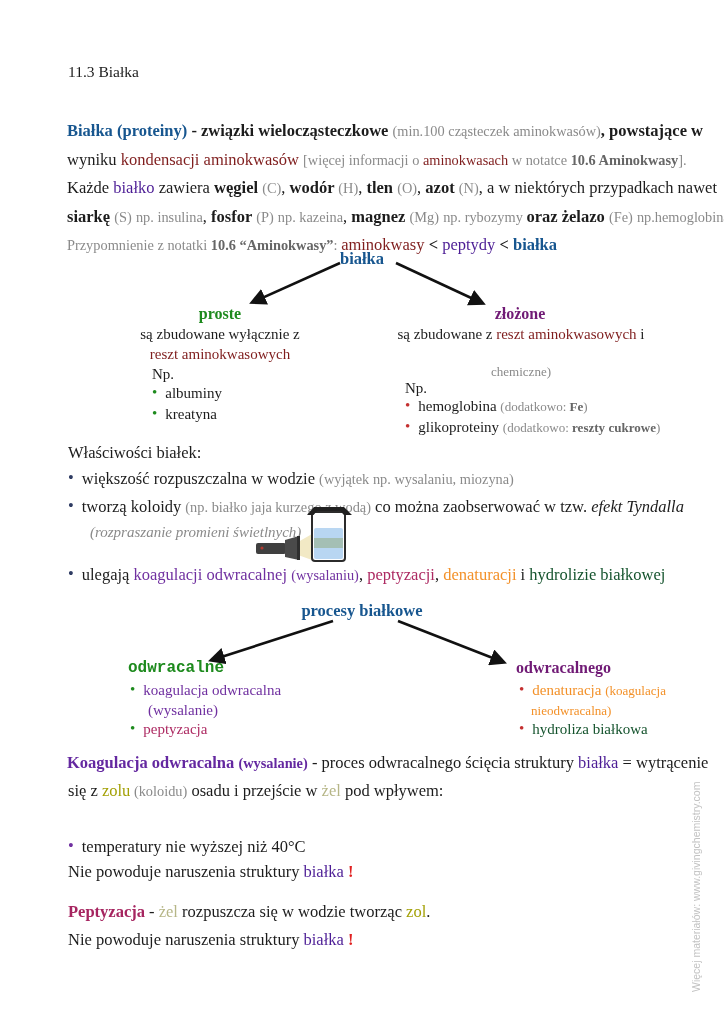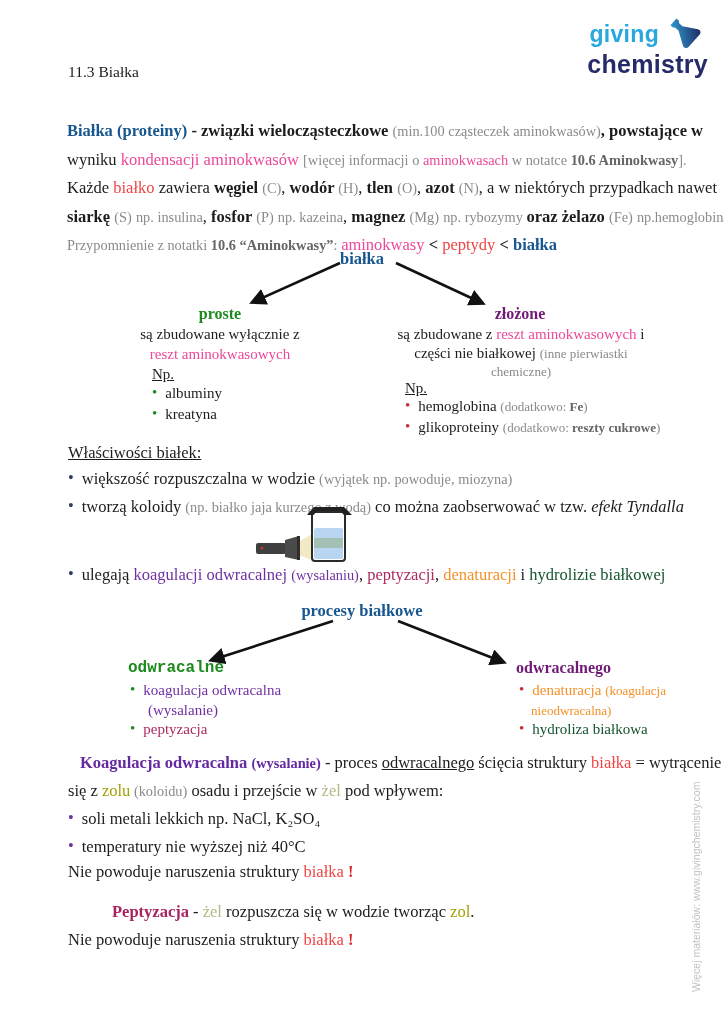--- a/index.html
+++ b/index.html
@@ -7,26 +7,26 @@
     position:relative;width:724px;height:1024px;margin:0 auto;background:#ffffff;
     font-family:"Liberation Serif",serif;color:#1c1c1c;overflow:hidden;
     outline:1px solid #e0e0e0;
   }
   .abs{position:absolute;white-space:nowrap;}
   .ctr{text-align:center;}
   
   .sm{font-size:0.87em;}
   .b{font-weight:700;}
   .i{font-style:italic;}
-  .u{text-decoration:underline;}
+  .u{}
   .g{color:#8a8a8a;}
   .gb{color:#666666;font-weight:700;}
   .navy{color:#17568f;font-weight:700;}
-  .lblue{color:#ef4444;}
-  .teal{color:#ec4899;}
+  .lblue{color:#4c1d95;}
+  .teal{color:#7f1d1d;}
   .green{color:#1d8a1d;font-weight:700;}
   .redb{color:#701a75;font-weight:700;}
   .purple{color:#7030a0;}
   .purpleb{color:#6428a0;font-weight:700;}
   .mag{color:#ad2a62;}
   .magb{color:#a62560;font-weight:700;}
   .orange{color:#f39129;}
   .royal{color:#14532d;}
   .olive{color:#a3a005;}
   .polive{color:#b6b687;}
@@ -51,37 +51,20 @@
   .sidebar-note{
     position:absolute;left:690px;top:992px;transform:rotate(-90deg);transform-origin:0 0;
     font-family:"Liberation Sans",sans-serif;font-size:10.5px;color:#c2c2c2;white-space:nowrap;
   }
 </style>
 </head>
 <body>
 
 <div class="page">
 
-  <div class="logo">
-    <div class="logo-row1">
-      <span class="logo-giving">giving</span>
-      <svg width="46" height="38" viewBox="0 0 46 38" style="margin-left:3px;">
-        <defs>
-          <linearGradient id="flaskgrad" x1="0" y1="0" x2="1" y2="1">
-            <stop offset="0" stop-color="#35b0e5"></stop>
-            <stop offset="1" stop-color="#1d2560"></stop>
-          </linearGradient>
-        </defs>
-        <g transform="rotate(-48 23 19)">
-          <path fill="url(#flaskgrad)" d="M19 3 h9 v3 l-1.7 2.2 v4.3 l8.2 13.5 a3.2 3.2 0 0 1 -2.8 4.9 H15 a3.2 3.2 0 0 1 -2.8 -4.9 L20.5 12.5 V8.2 L19 6 Z"></path>
-        </g>
-      </svg>
-    </div>
-    <div class="logo-chem">chemistry</div>
-  </div>
 
   <div class="abs body-line" style="left:68px;top:63px;font-size:15.5px;">11.3 Białka</div>
 
   <div class="intro">
     <div><span class="navy">Białka (proteiny)</span><span class="b"> - </span><span class="b">związki wielocząsteczkowe </span><span class="g sm">(min.100 cząsteczek aminokwasów)</span><span class="b">, powstające w</span></div>
     <div><span>wyniku </span><span class="teal">kondensacji aminokwasów</span><span> </span><span class="g sm">[więcej informacji o </span><span class="teal sm">aminokwasach</span><span class="g sm"> w notatce </span><span class="gb sm">10.6 Aminokwasy</span><span class="g sm">].</span></div>
     <div><span>Każde </span><span class="lblue">białko</span><span> zawiera </span><span class="b">węgiel </span><span class="g sm">(C)</span><span>, </span><span class="b">wodór </span><span class="g sm">(H)</span><span>, </span><span class="b">tlen </span><span class="g sm">(O)</span><span>, </span><span class="b">azot </span><span class="g sm">(N)</span><span>, a w niektórych przypadkach nawet</span></div>
     <div><span class="b">siarkę </span><span class="g sm">(S)</span><span> </span><span class="g sm">np. insulina</span><span>, </span><span class="b">fosfor </span><span class="g sm">(P)</span><span> </span><span class="g sm">np. kazeina</span><span>, </span><span class="b">magnez </span><span class="g sm">(Mg)</span><span> </span><span class="g sm">np. rybozymy </span><span class="b">oraz żelazo </span><span class="g sm">(Fe)</span><span> </span><span class="g sm">np.hemoglobina .</span></div>
     <div><span class="g sm">Przypomnienie z notatki </span><span class="gb sm">10.6 “Aminokwasy”</span><span class="g sm">: </span><span class="teal">aminokwasy</span><span class="b"> &lt; </span><span class="lblue">peptydy</span><span class="b"> &lt; </span><span class="navy">białka</span></div>
   </div>
@@ -100,30 +83,30 @@
 
     <div class="abs ctr green dg-title" style="left:148px;top:59px;width:144px;">proste</div>
     <div class="abs ctr dg-line" style="left:128px;top:80px;width:184px;"><span>są zbudowane wyłącznie z</span></div>
     <div class="abs ctr dg-line" style="left:128px;top:100px;width:184px;"><span class="teal">reszt aminokwasowych</span></div>
     <div class="abs u dg-line" style="left:152px;top:120px;">Np.</div>
     <div class="abs bl blt-green dg-line" style="left:152px;top:139px;"><span>albuminy</span></div>
     <div class="abs bl blt-green dg-line" style="left:152px;top:160px;"><span>kreatyna</span></div>
 
     <div class="abs ctr redb dg-title" style="left:440px;top:59px;width:160px;">złożone</div>
     <div class="abs ctr dg-line" style="left:393px;top:80px;width:256px;"><span>są zbudowane z </span><span class="teal">reszt aminokwasowych</span><span> i</span></div>
-    <div class="abs ctr dg-line" style="left:393px;top:99px;width:256px;"><span>części nie białkowej </span><span class="g sm">(inne pierwiastki</span></div>
     <div class="abs ctr dg-line" style="left:393px;top:117px;width:256px;"><span class="g sm">chemiczne)</span></div>
     <div class="abs u dg-line" style="left:405px;top:134px;">Np.</div>
     <div class="abs bl blt-red dg-line" style="left:405px;top:152px;"><span>hemoglobina </span><span class="g sm">(dodatkowo: </span><span class="gb sm">Fe</span><span class="g sm">)</span></div>
     <div class="abs bl blt-red dg-line" style="left:405px;top:173px;"><span>glikoproteiny </span><span class="g sm">(dodatkowo: </span><span class="gb sm">reszty cukrowe</span><span class="g sm">)</span></div>
   </div>
 
   <div class="abs u body-line" style="left:68px;top:443px;">Właściwości białek:</div>
-  <div class="abs bl blt-dark body-line" style="left:68px;top:469px;"><span>większość rozpuszczalna w wodzie </span><span class="g sm">(wyjątek np. powoduje, miozyna)</span></div>
+  <div class="abs bl blt-dark body-line" style="left:68px;top:469px;"><span>większość rozpuszczalna w wodzie </span><span class="g sm">(wyjątek np. wysalaniu, miozyna)</span></div>
   <div class="abs bl blt-dark body-line" style="left:68px;top:497px;"><span>tworzą koloidy </span><span class="g sm">(np. białko jaja kurzego z wodą)</span><span> co można zaobserwować w tzw. </span><span class="i">efekt Tyndalla</span></div>
+  <div class="abs g i" style="left:90px;top:524px;font-size:15px;">(rozpraszanie promieni świetlnych)</div>
 
   <svg class="abs" style="left:248px;top:502px;" width="110" height="68" viewBox="0 0 110 68">
     <polygon points="50,40 64,32 64,58 50,53" fill="#f2e9c5"></polygon>
     <rect x="8" y="41" width="30" height="11" rx="2" fill="#3f3f3f"></rect>
     <polygon points="37,38 51,34 51,58 37,55" fill="#4a4a4a"></polygon>
     <rect x="49" y="34" width="3" height="24" fill="#2e2e2e"></rect>
     <circle cx="14" cy="46" r="1.6" fill="#b03a30"></circle>
     <rect x="64" y="10" width="33" height="49" rx="3" fill="#fdfeff" stroke="#2b2b2b" stroke-width="2"></rect>
     <rect x="66" y="26" width="29" height="31" rx="2" fill="#b8d6f2"></rect>
     <rect x="66" y="36" width="29" height="10" fill="#a4bfb4"></rect>
@@ -148,24 +131,23 @@
     <div class="abs bl blt-green dg-line" style="left:130px;top:84px;"><span class="purple">koagulacja odwracalna</span></div>
     <div class="abs dg-line" style="left:148px;top:104px;"><span class="purple">(wysalanie)</span></div>
     <div class="abs bl blt-green dg-line" style="left:130px;top:123px;"><span class="mag">peptyzacja</span></div>
 
     <div class="abs redb dg-title" style="left:516px;top:61px;">odwracalnego</div>
     <div class="abs bl blt-red dg-line" style="left:519px;top:84px;"><span class="orange">denaturacja </span><span class="orange sm">(koagulacja</span></div>
     <div class="abs dg-line" style="left:531px;top:104px;"><span class="orange sm">nieodwracalna)</span></div>
     <div class="abs bl blt-red dg-line" style="left:519px;top:123px;"><span class="royal">hydroliza białkowa</span></div>
   </div>
 
-  <div class="abs body-line" style="left:80px;top:753px;"><span class="purpleb">Koagulacja odwracalna </span><span class="purpleb sm">(wysalanie)</span><span> - proces </span><span class="u">odwracalnego</span><span> ścięcia struktury </span><span class="lblue">białka</span><span> = wytrącenie</span></div>
+  <div class="abs body-line" style="left:67px;top:753px;"><span class="purpleb">Koagulacja odwracalna </span><span class="purpleb sm">(wysalanie)</span><span> - proces </span><span class="u">odwracalnego</span><span> ścięcia struktury </span><span class="lblue">białka</span><span> = wytrącenie</span></div>
   <div class="abs body-line" style="left:68px;top:781px;"><span>się z </span><span class="olive">zolu</span><span class="g sm"> (koloidu)</span><span> osadu i przejście w </span><span class="polive">żel</span><span> pod wpływem:</span></div>
-  <div class="abs bl blt-purple body-line" style="left:68px;top:809px;"><span>soli metali lekkich np. NaCl, K₂SO₄</span></div>
   <div class="abs bl blt-purple body-line" style="left:68px;top:837px;"><span>temperatury nie wyższej niż 40°C</span></div>
   <div class="abs body-line" style="left:68px;top:862px;"><span>Nie powoduje naruszenia struktury </span><span class="lblue">białka</span><span class="redx"> !</span></div>
 
-  <div class="abs body-line" style="left:68px;top:902px;margin-left:44px;"><span class="magb">Peptyzacja</span><span> - </span><span class="polive">żel</span><span> rozpuszcza się w wodzie tworząc </span><span class="olive">zol</span><span>.</span></div>
+  <div class="abs body-line" style="left:68px;top:902px;"><span class="magb">Peptyzacja</span><span> - </span><span class="polive">żel</span><span> rozpuszcza się w wodzie tworząc </span><span class="olive">zol</span><span>.</span></div>
   <div class="abs body-line" style="left:68px;top:930px;"><span>Nie powoduje naruszenia struktury </span><span class="lblue">białka</span><span class="redx"> !</span></div>
 
   <div class="sidebar-note">Więcej materiałów: www.givingchemistry.com</div>
 
 </div>
 
 </body></html>

